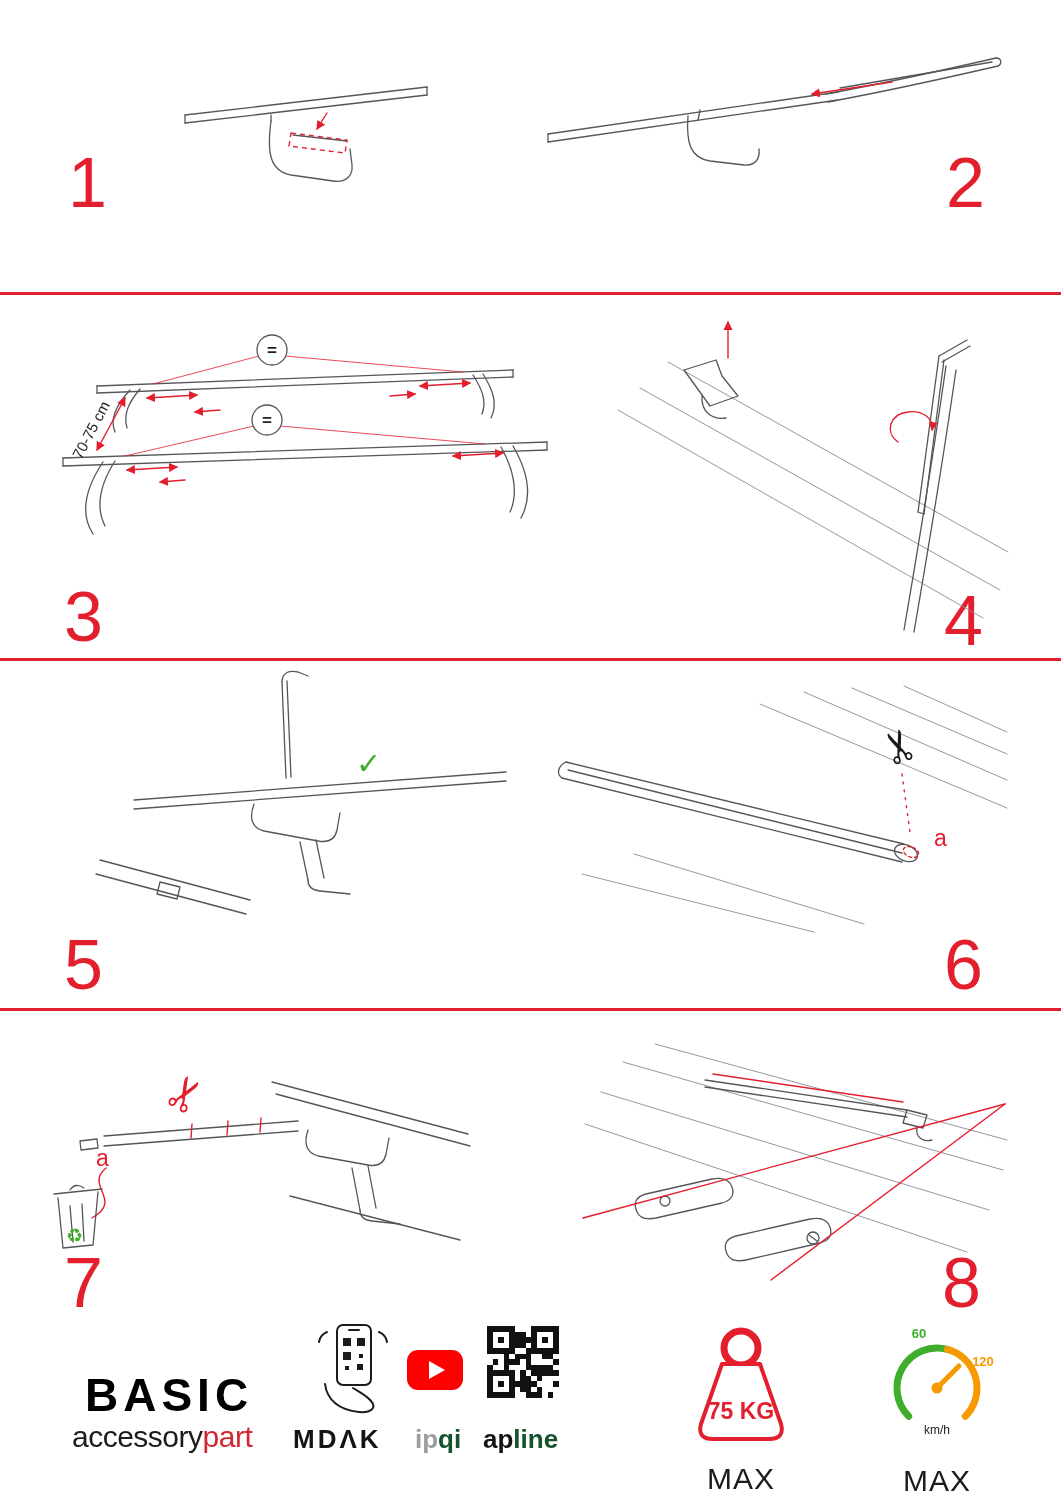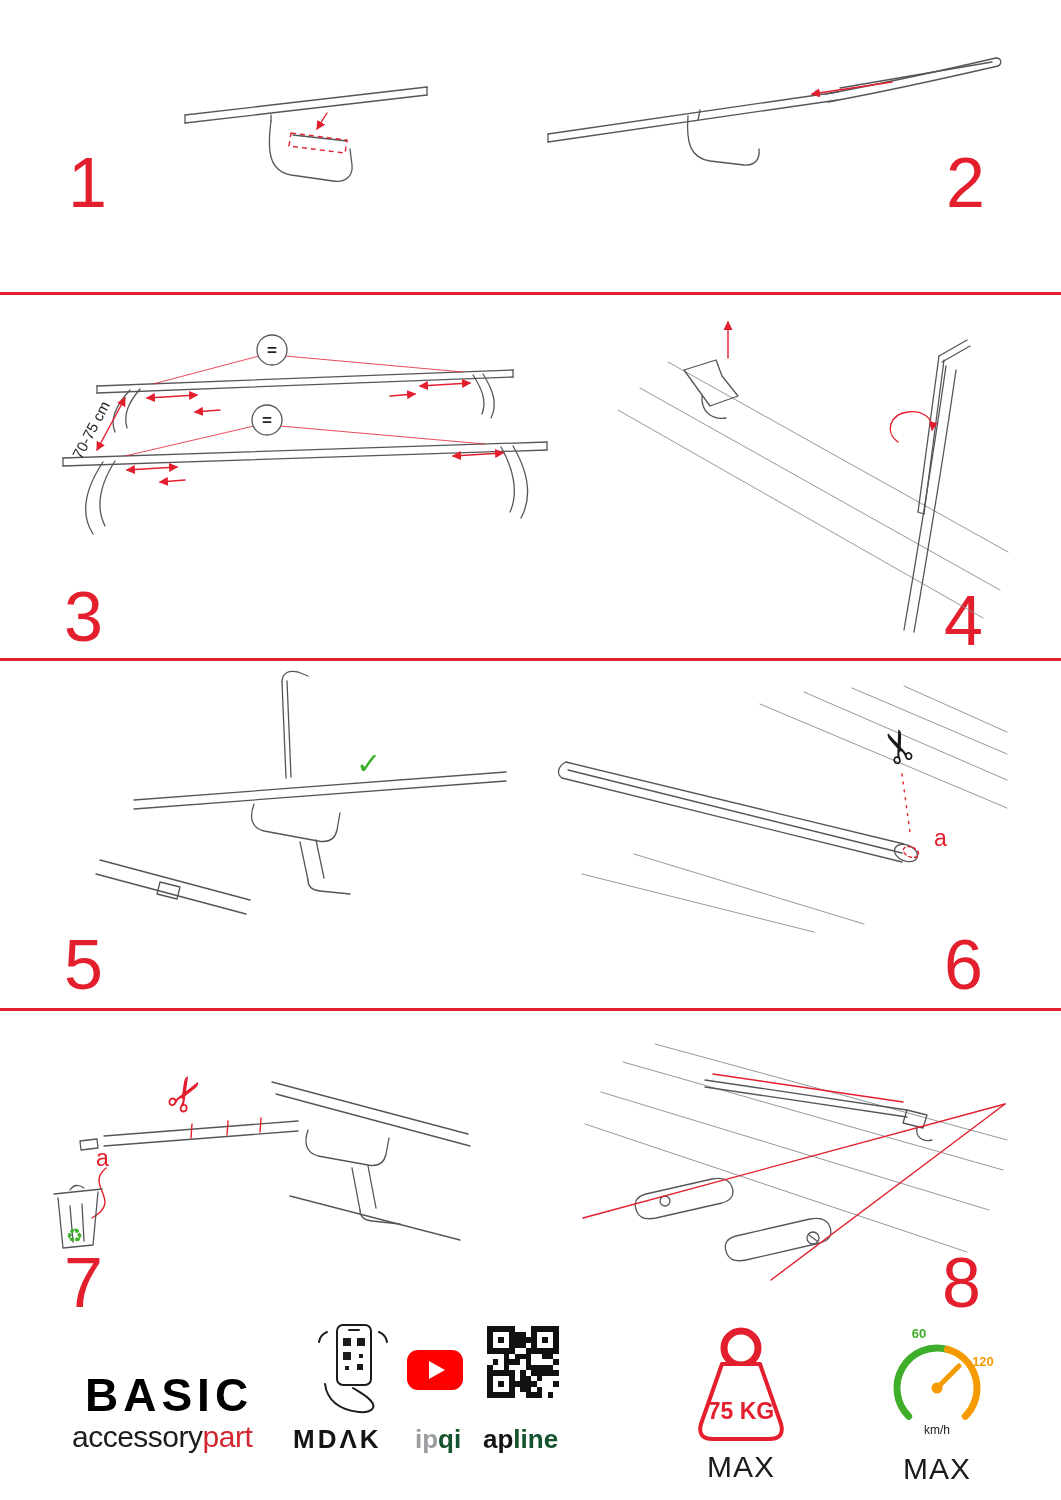--- a/index.html
+++ b/index.html
@@ -24,21 +24,21 @@
   .scis-red { font-size:46px; fill:#e31e2d; }
   .cutlabel { font-size:23px; fill:#e31e2d; }
   .recy { font-size:19px; fill:#3fae2a; }
   .brand { position:absolute; left:85px; top:1336px; font-size:46px; font-weight:700; letter-spacing:5px; color:#000000;margin-top:32px; }
   .brand-sub { position:absolute; left:72px; top:1420px; font-size:30px; font-weight:400; letter-spacing:-0.5px; }
   .brand-sub .b { color:#1c1c1c; }
   .brand-sub .r { color:#d22730; }
   .logo-label { position:absolute; top:1424px; font-size:26px; font-weight:700; text-align:left; color:#141414; }
   .logo-label .gray { color:#9b9da1;margin-left:20px; }
   .logo-label .red { color:#14532d; }
-  .footer-max { position:absolute; font-size:30px; color:#1b1b1b; text-align:center; letter-spacing:1px; }
+  .footer-max { position:absolute; font-size:30px; color:#1b1b1b; text-align:center; letter-spacing:1px;margin-top:12px; }
 </style>
 </head>
 <body>
 
 <div class="page">
 
   <svg class="abs" width="0" height="0">
     <defs>
       <marker id="arrR" viewBox="0 0 8 8" refX="7" refY="4" markerWidth="6.5" markerHeight="6.5" orient="auto-start-reverse">
         <path d="M0,0 L8,4 L0,8 z" fill="#e31e2d"></path>

